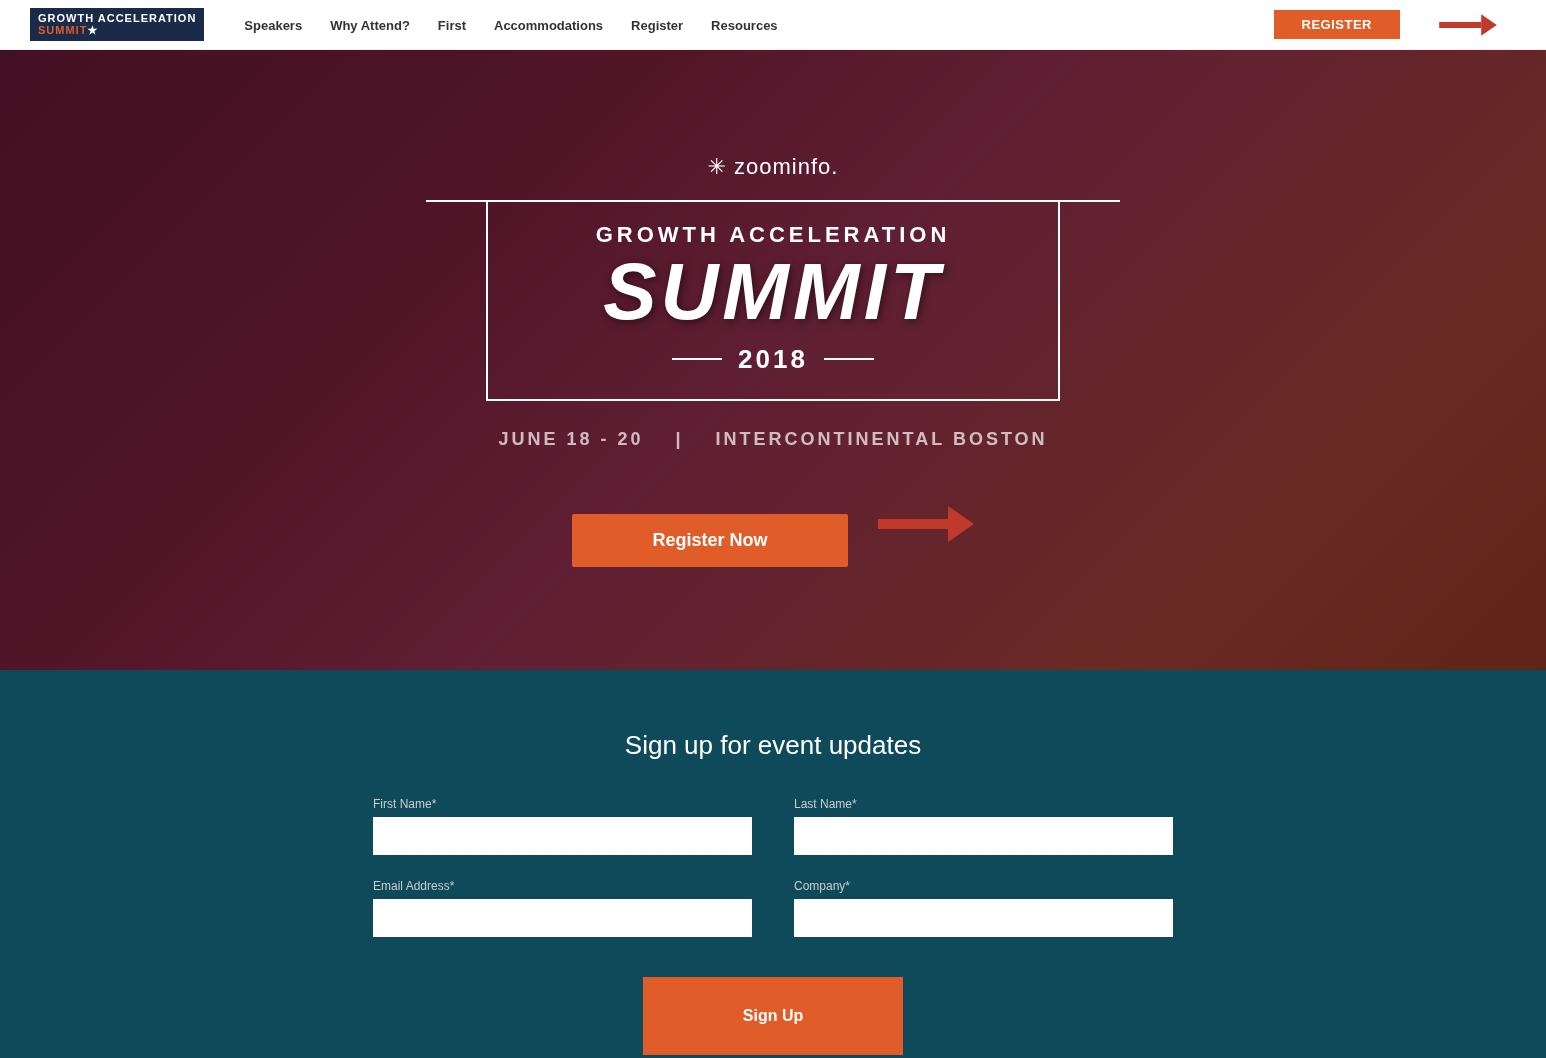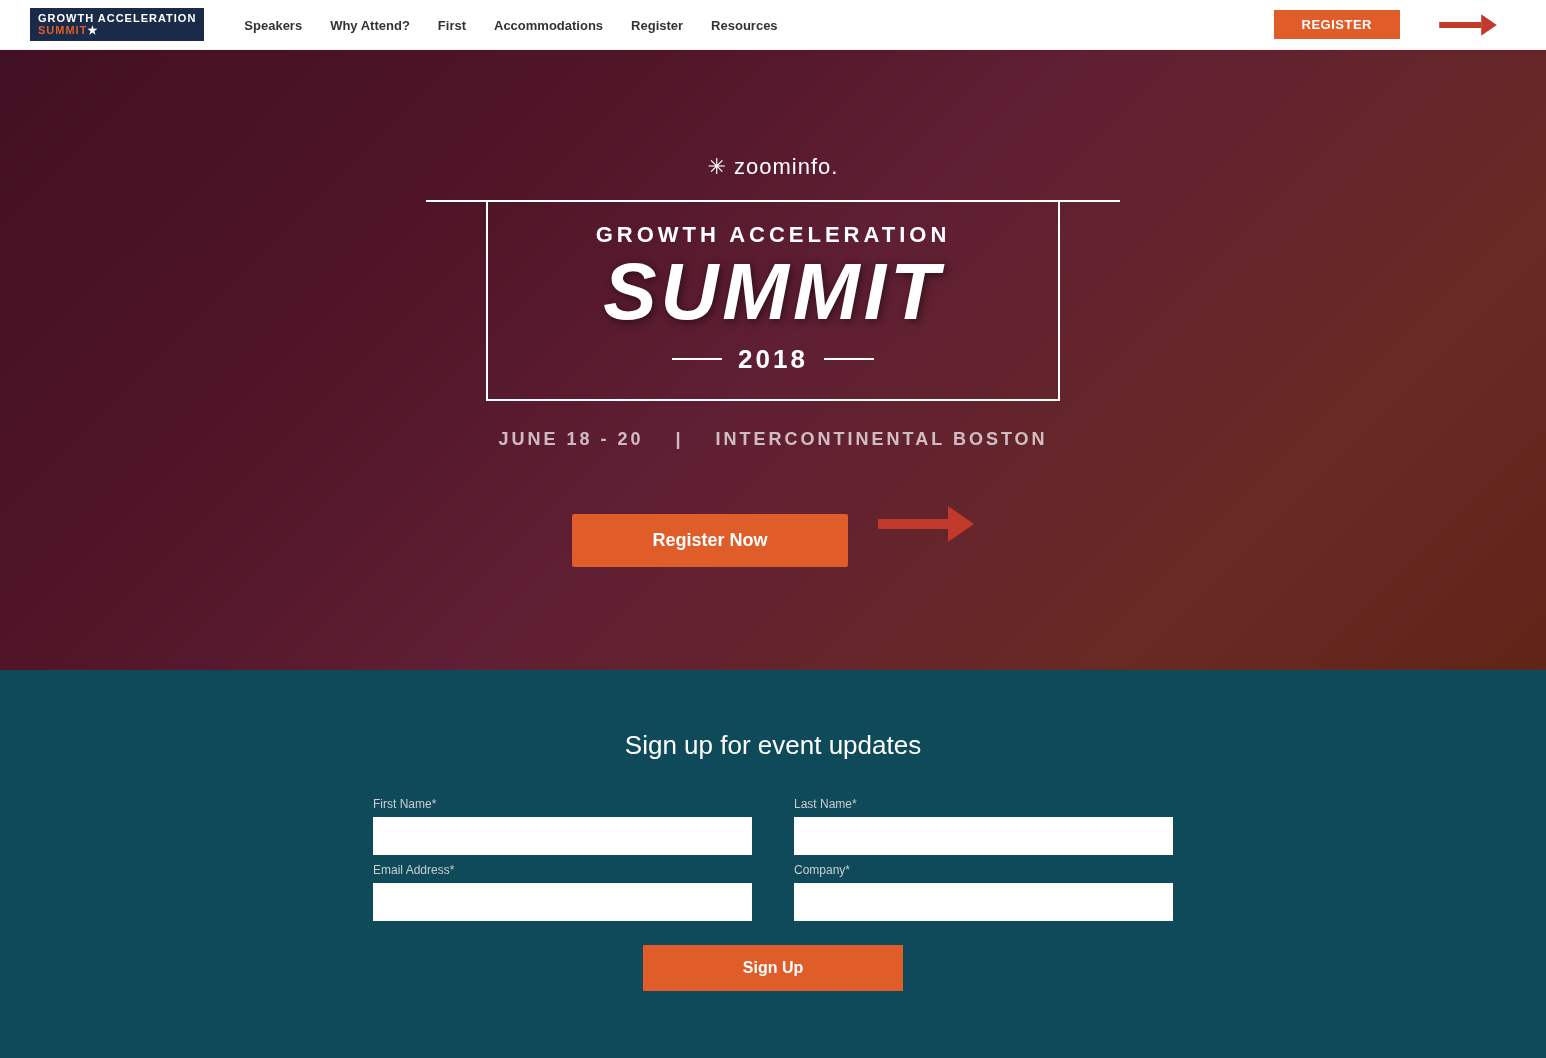--- a/index.html
+++ b/index.html
@@ -214,21 +214,21 @@
       font-weight: 400;
       margin-bottom: 36px;
     }
     .signup-form {
       max-width: 800px;
       margin: 0 auto;
     }
     .form-row {
       display: flex;
       gap: 42px;
-      margin-bottom: 8px;
+      margin-bottom: 24px;
       justify-content: center;
     }
     .form-group {
       flex: 1;
       text-align: left;
     }
     .form-group label {
       display: block;
       color: #ccc;
       font-size: 12px;
@@ -239,21 +239,21 @@
       height: 38px;
       background: #fff;
       border: none;
       padding: 0 10px;
       font-size: 13px;
     }
     .signup-btn {
       background: #e05c28;
       color: #fff;
       border: none;
-      padding: 14px 100px;
+      padding: 30px 100px;
       font-size: 16px;
       font-weight: bold;
       cursor: pointer;
       margin-top: 16px;
     }
   </style>
 </head>
 <body>
 
 <nav class="navbar">

